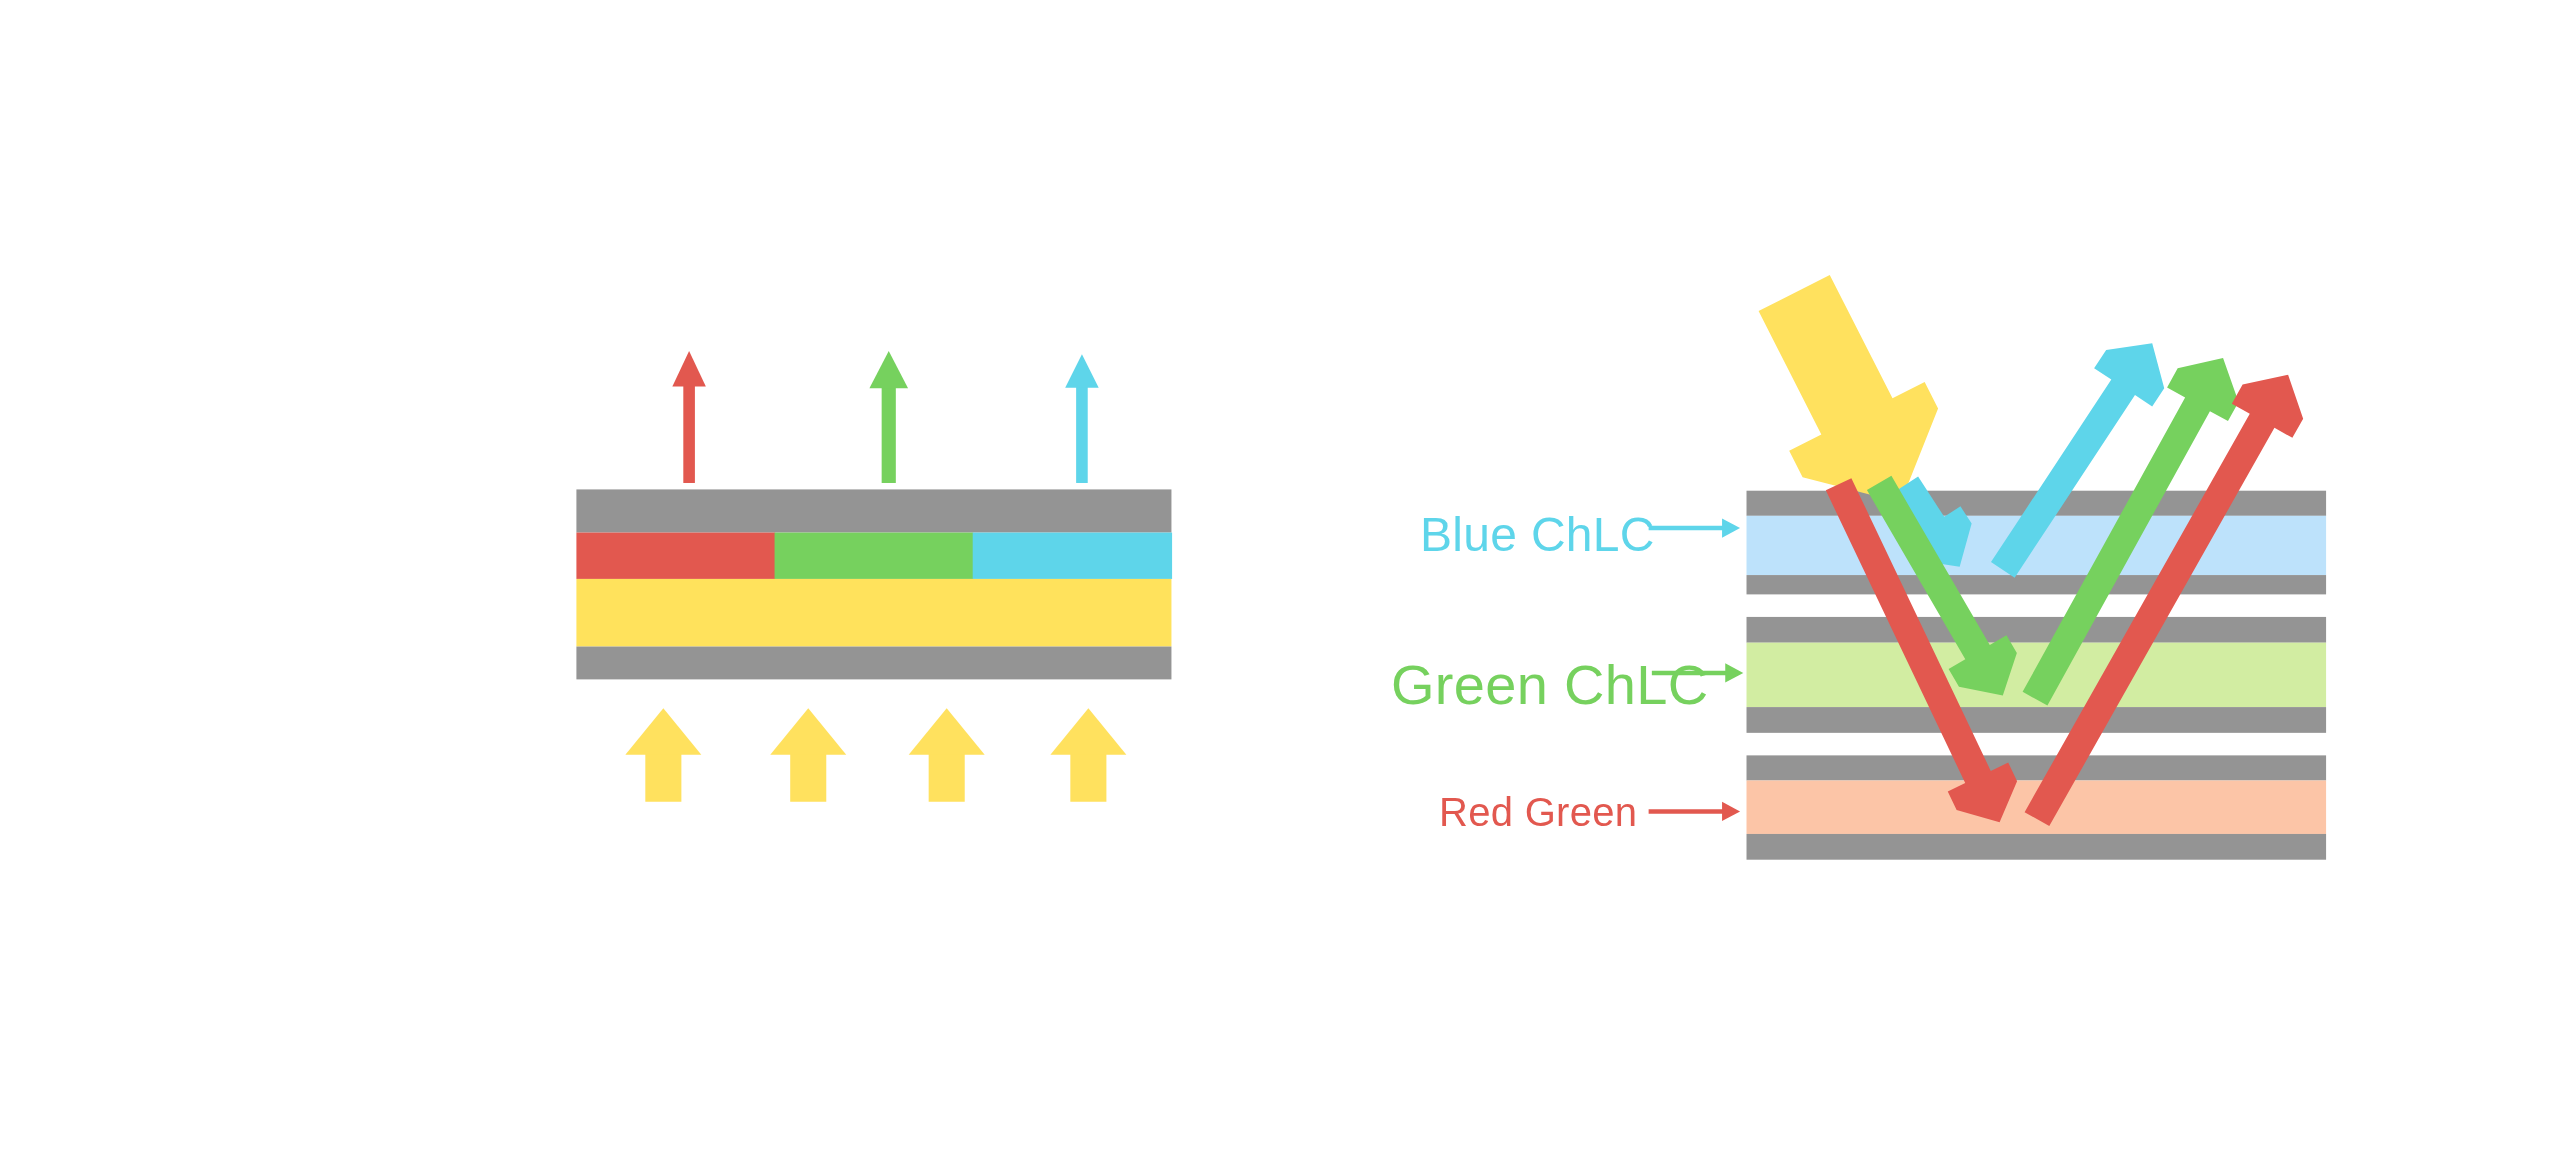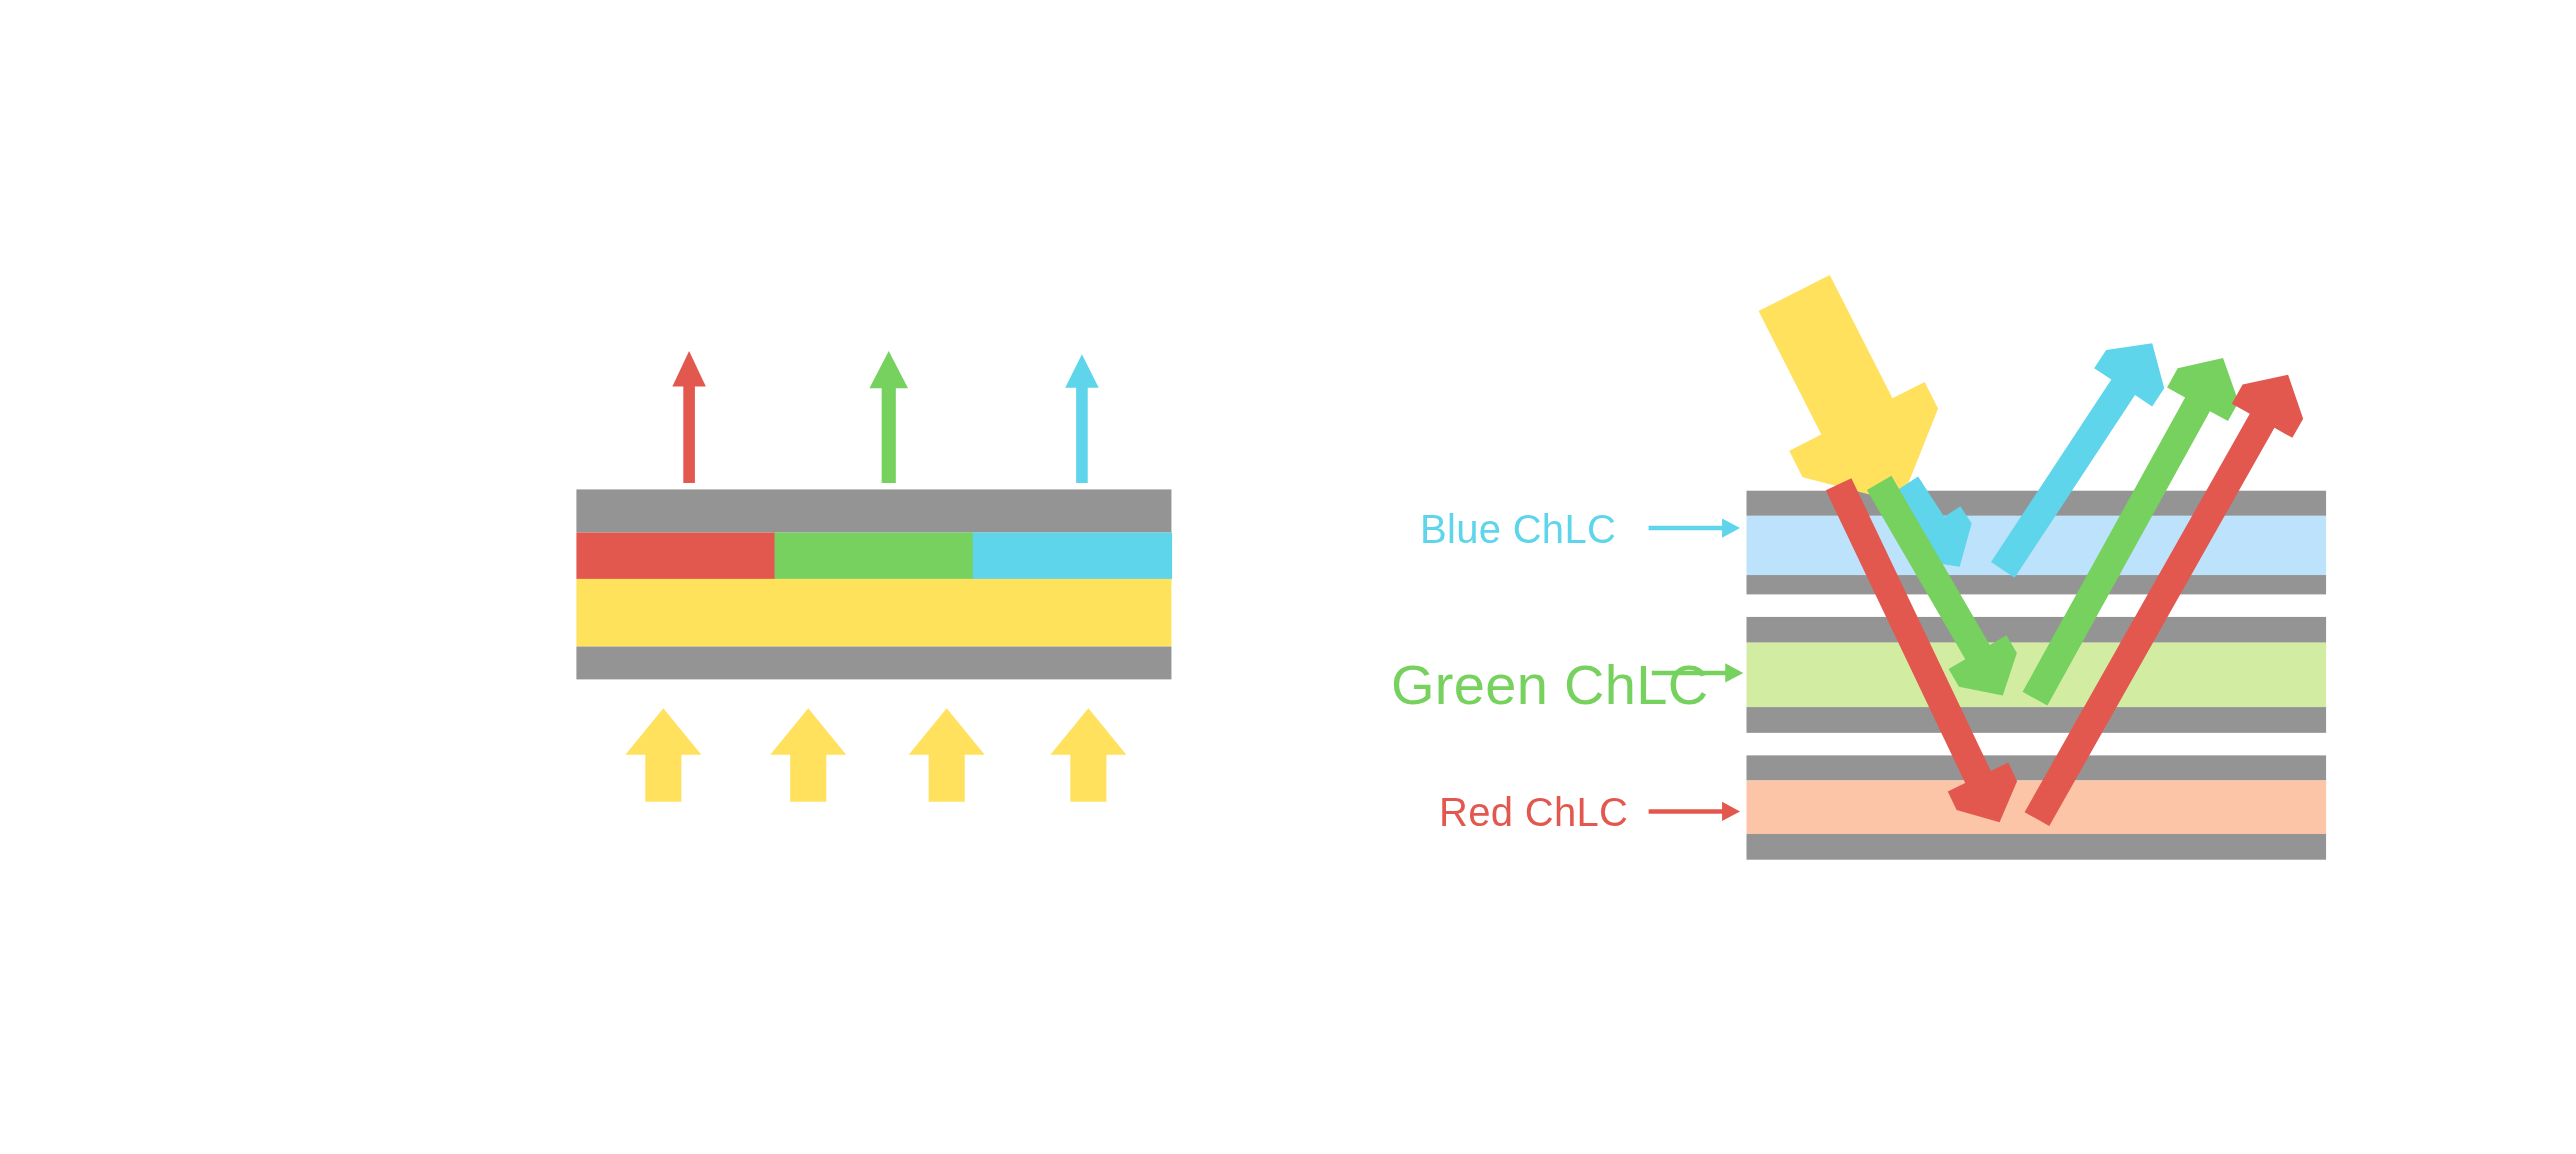--- a/index.html
+++ b/index.html
@@ -9,21 +9,21 @@
     font-family:"Liberation Sans","DejaVu Sans",sans-serif;
     background:#ffffff;
   }
   .canvas{position:absolute;left:0;top:0;width:2576px;height:1154px;}
   svg.layer{position:absolute;left:0;top:0;width:2576px;height:1154px;overflow:visible;}
   .lbl{
     position:absolute;white-space:nowrap;font-weight:400;
     font-family:"Liberation Sans","DejaVu Sans",sans-serif;
     letter-spacing:0.3px;
   }
-  .lbl-blue{font-size:40px;}
+  .lbl-blue{font-size:48px;}
   .lbl-green{font-size:56px;}
   .lbl-red{font-size:40px;}
 </style>
 </head>
 <body>
 
 <div class="canvas">
 
   <svg class="layer" id="svg-left" viewBox="0 0 4000 1792">
       <rect x="895" y="760" width="924" height="67" fill="#949494"></rect>
@@ -94,16 +94,16 @@
         <polygon points="3179.260584504273,1095.6315513709787 3431.633893030625,638.4210027050871 3459.649288673204,653.8850774265106 3476.0798680647163,624.1187195562705 3452,556 3381.5279077710125,571.9274673714662 3365.0973283795,601.6938252417062 3393.112724022079,617.1578999631298 3140.739415495727,1074.3684486290213" fill="#76d15e"></polygon>
       </g>
       <g>
         <polygon points="2835.1370685858737,761.4585387686317 3051.6022493152705,1216.035418300365 3024.5164337505526,1228.9334257121357 3038.2743083231076,1257.8249623145014 3105,1277 3132.171802280796,1213.1118699536971 3118.413927708241,1184.2203333513314 3091.328112143523,1197.118340763102 2874.8629314141263,742.5414612313683" fill="#e2584f"></polygon>
         <polygon points="3182.152382451843,1282.825259646694 3531.803687405075,664.2114124217449 3559.661698244119,679.9572446351177 3576.3916449708277,650.3581081186331 3553,582 3482.370858389053,597.2159243984996 3465.6409116623445,626.8150609149842 3493.4989225013887,642.5608931283571 3143.847617548157,1261.174740353306" fill="#e2584f"></polygon>
       </g>
     </svg>
 
   <div class="lbl lbl-blue" id="label-blue" style="left: 1420px; top: 507px; color: rgb(94, 213, 234);">Blue ChLC</div>
   <div class="lbl lbl-green" id="label-green" style="left: 1391px; top: 652px; color: rgb(118, 209, 94);">Green ChLC</div>
-  <div class="lbl lbl-red" id="label-red" style="left: 1439px; top: 790px; color: rgb(226, 88, 79);">Red ChLC</div>
+  <div class="lbl lbl-red" id="label-red" style="left: 1439px; top: 790px; color: rgb(226, 88, 79);">Red Green</div>
 
 </div>
 
 
 </body></html>

